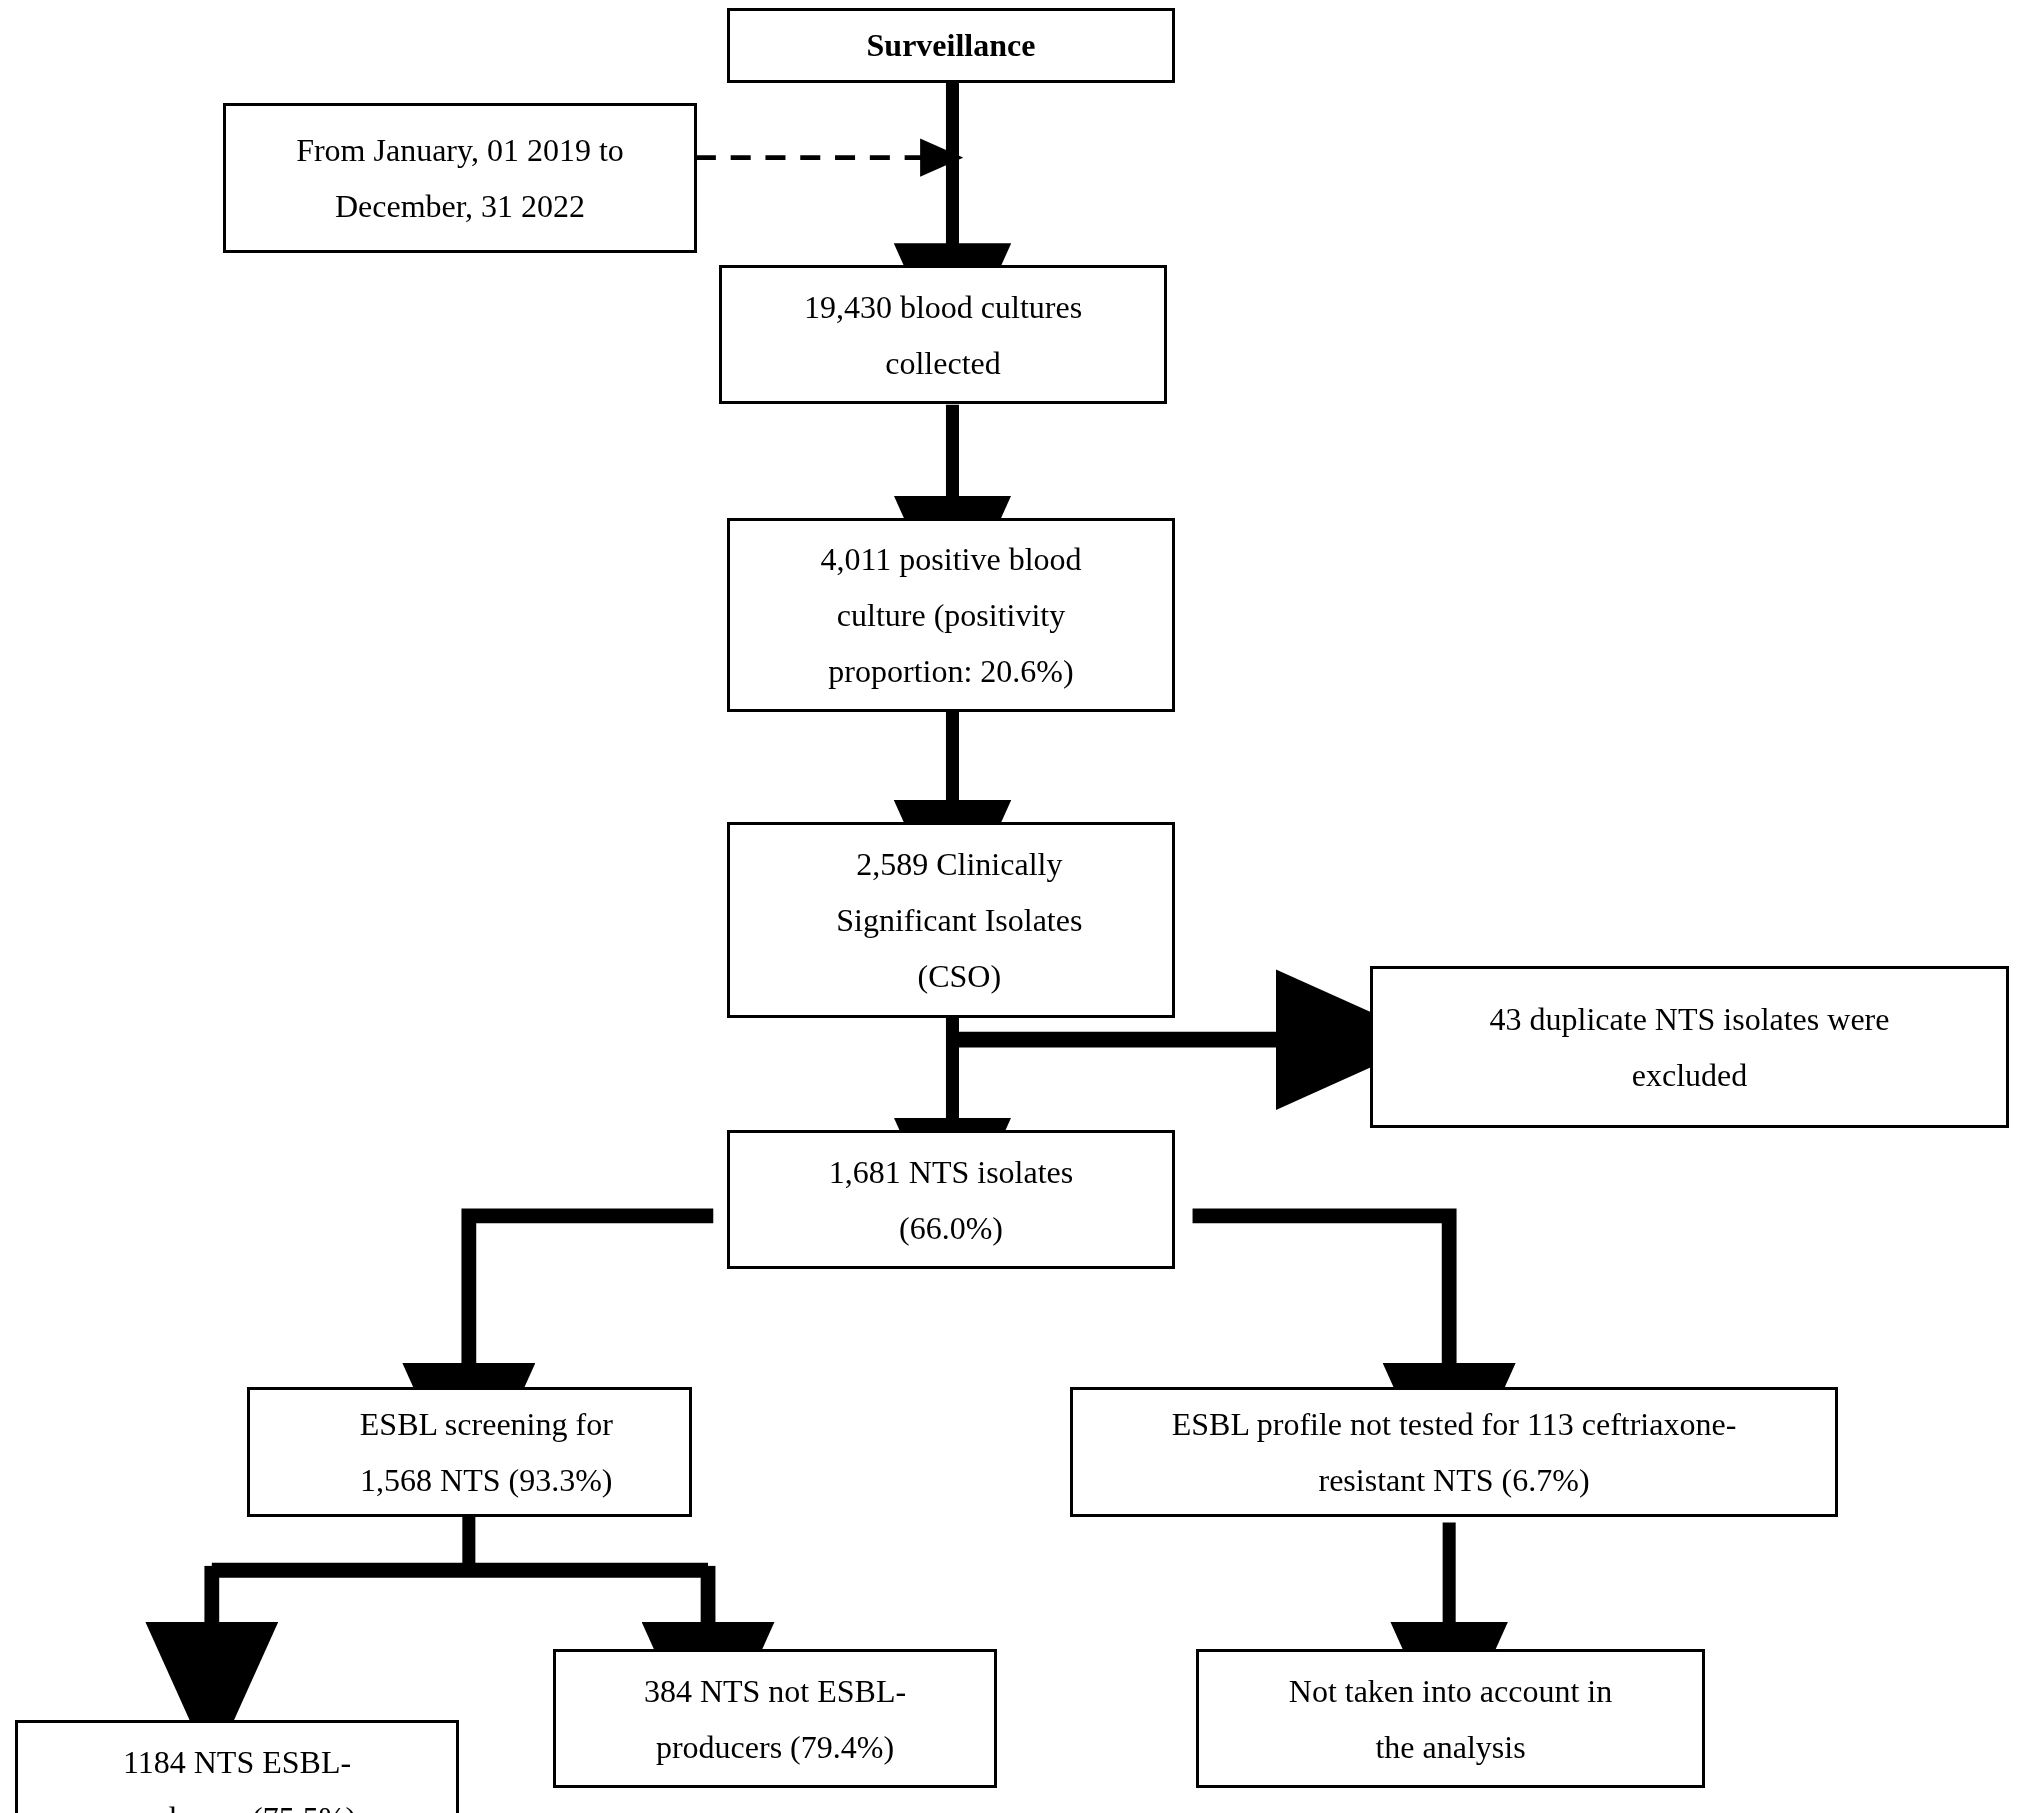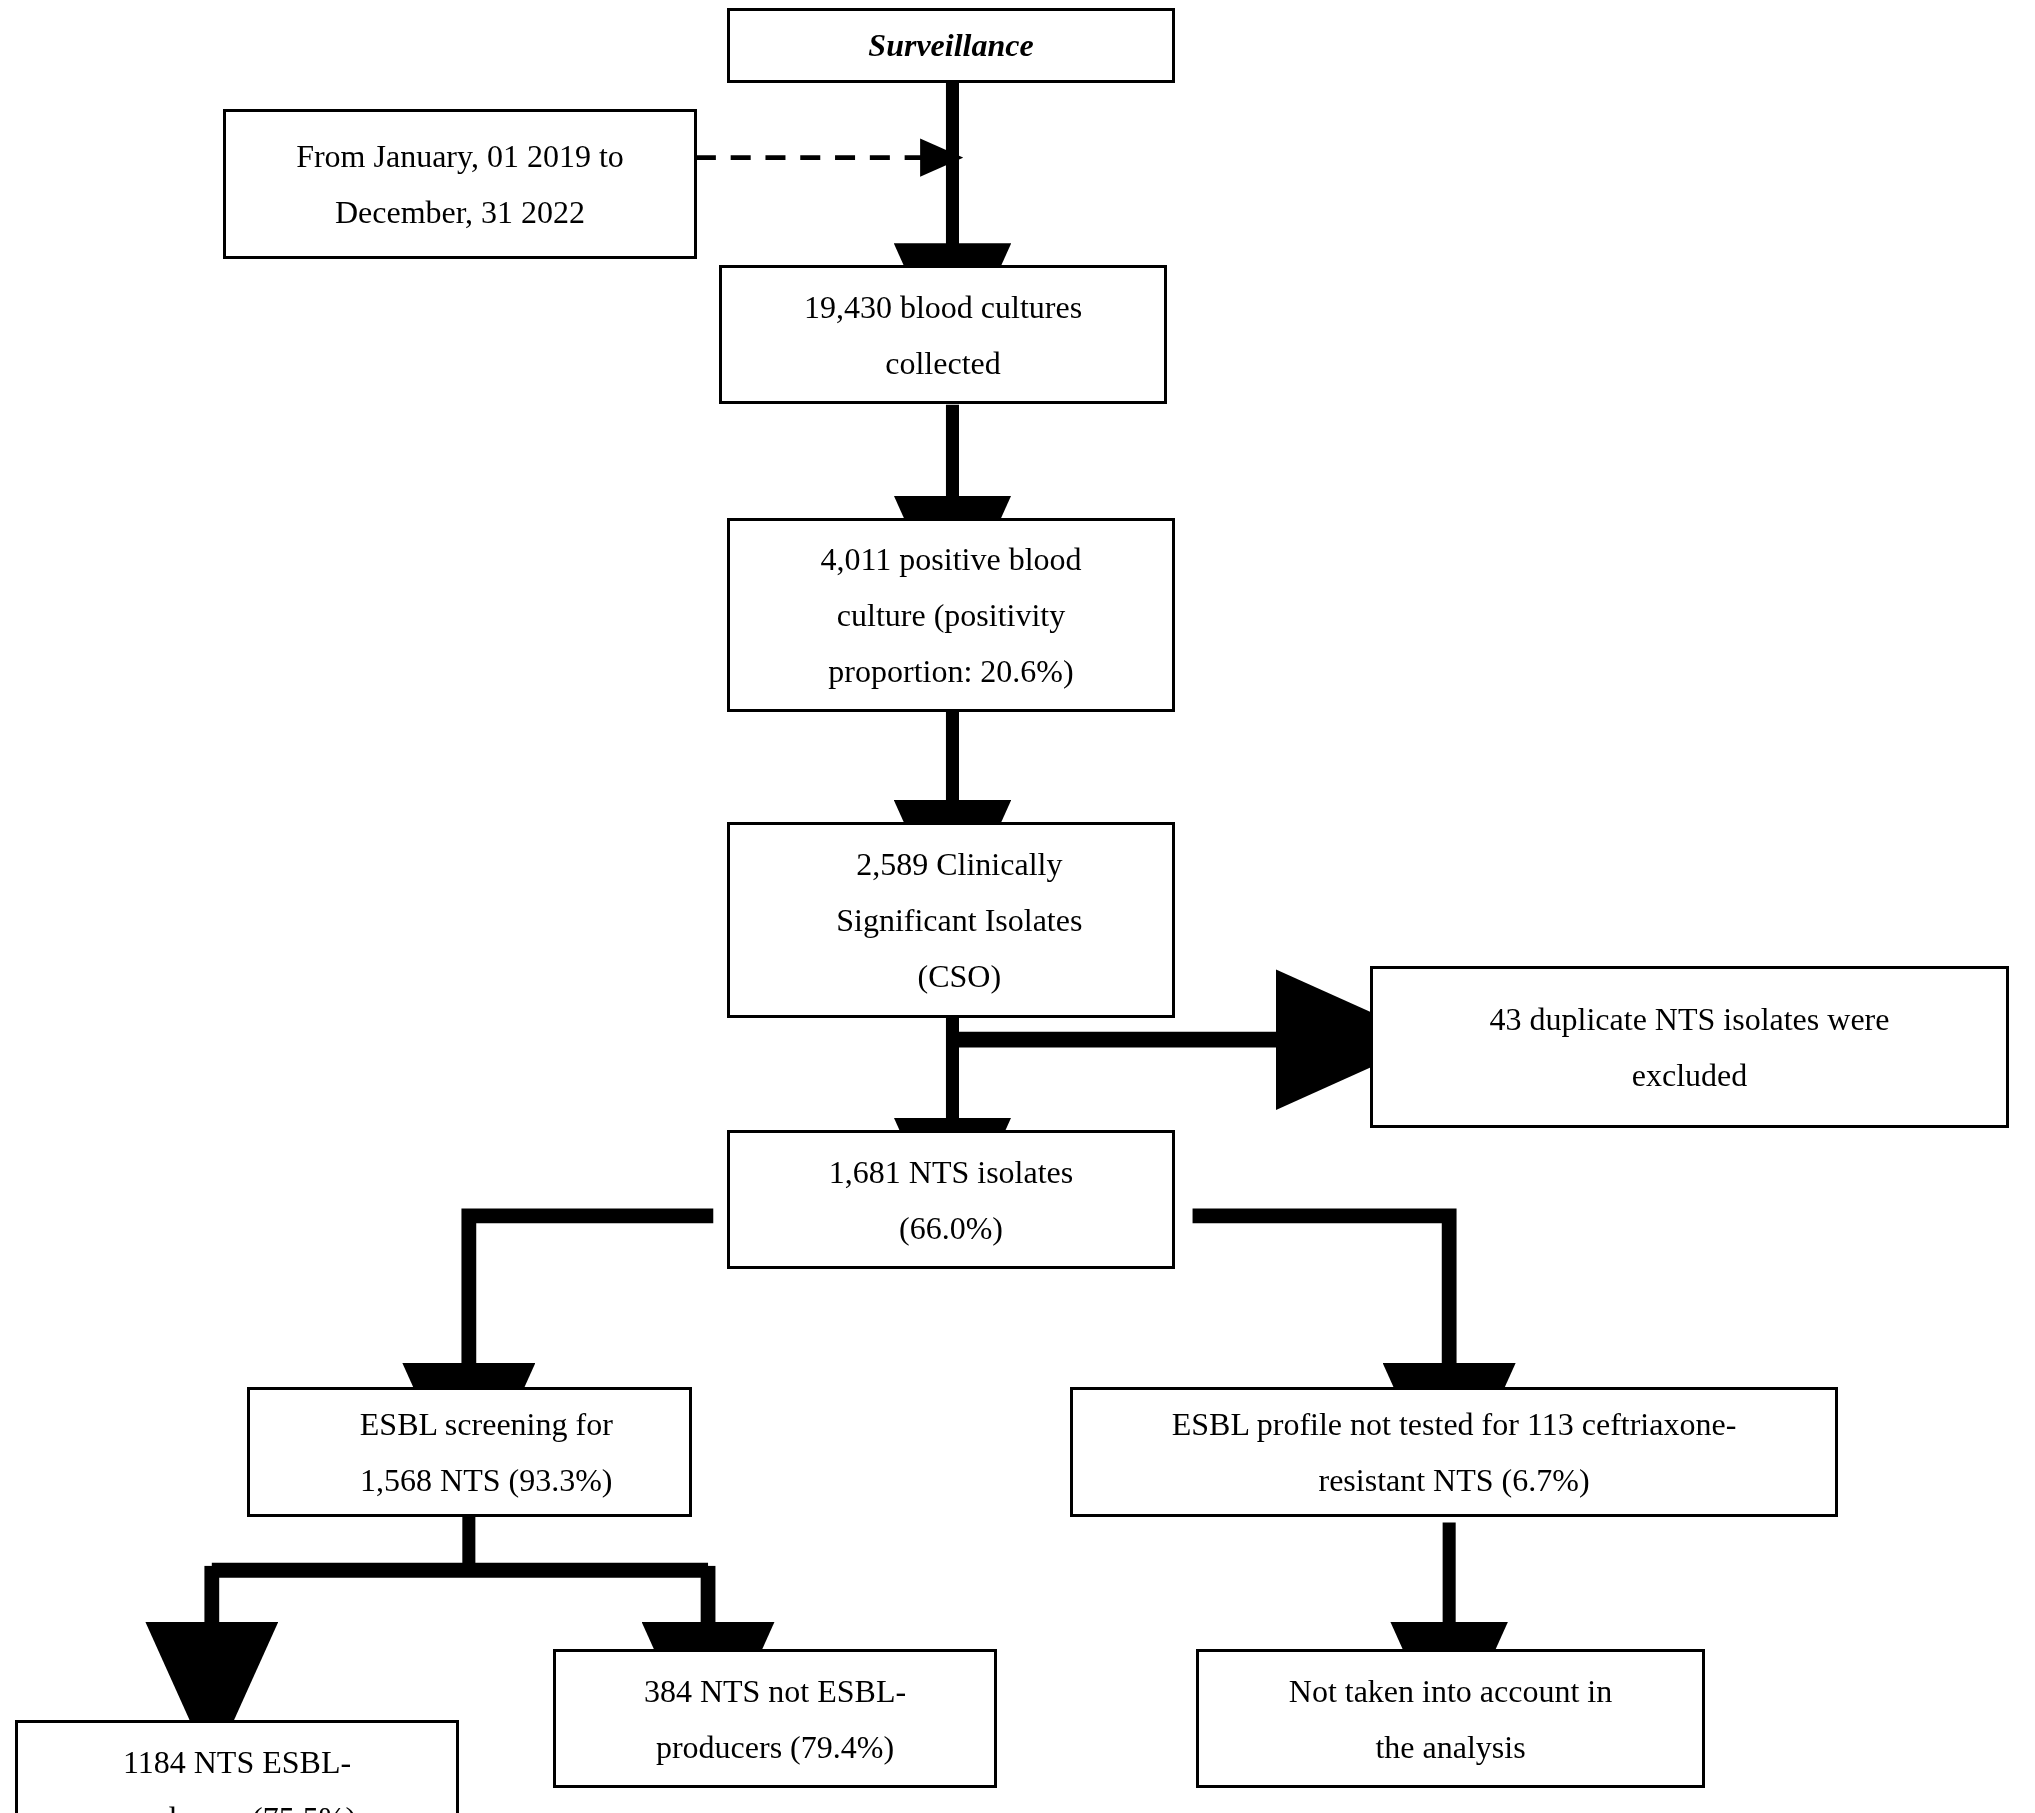--- a/index.html
+++ b/index.html
@@ -39,21 +39,20 @@
     line-height: 1.75;
     padding: 4.3px 10.4px;
     z-index: 2;
   }
   .node .ln {
     display: block;
     white-space: nowrap;
   }
   .node.bold {
     font-weight: bold;
-    font-style: italic;
   }
   .node.bold .ln {
     font-weight: bold;
   }
 </style>
 </head>
 <body>
 
 <div id="canvas">
 
@@ -108,21 +107,21 @@
 
     <g>
       <line x1="3332" y1="3500" x2="3332" y2="3735" stroke="#000000" stroke-width="30" marker-end="url(#arrowhead)"></line>
     </g>
   </svg>
 
   <div class="node bold" style="left:727px; top:7.8px; width:448px; height:75px;">
     <span class="ln">Surveillance</span>
   </div>
 
-  <div class="node" style="left:223px; top:109px; width:474px; height:150px;">
+  <div class="node" style="left:223px; top:103px; width:474px; height:150px;">
     <span class="ln">From January, 01 2019 to</span>
     <span class="ln">December, 31 2022</span>
   </div>
 
   <div class="node" style="left:719px; top:265px; width:448px; height:139px;">
     <span class="ln">19,430 blood cultures</span>
     <span class="ln">collected</span>
   </div>
 
   <div class="node" style="left:727px; top:518px; width:448px; height:194px;">

